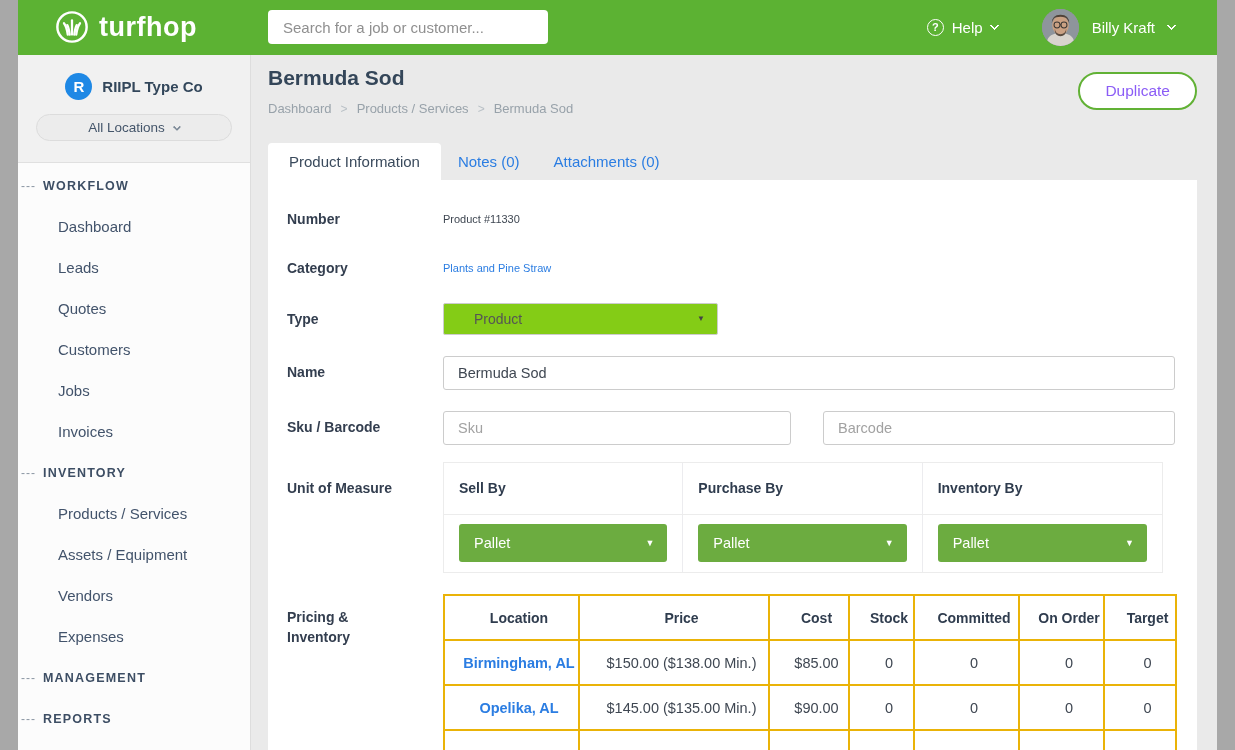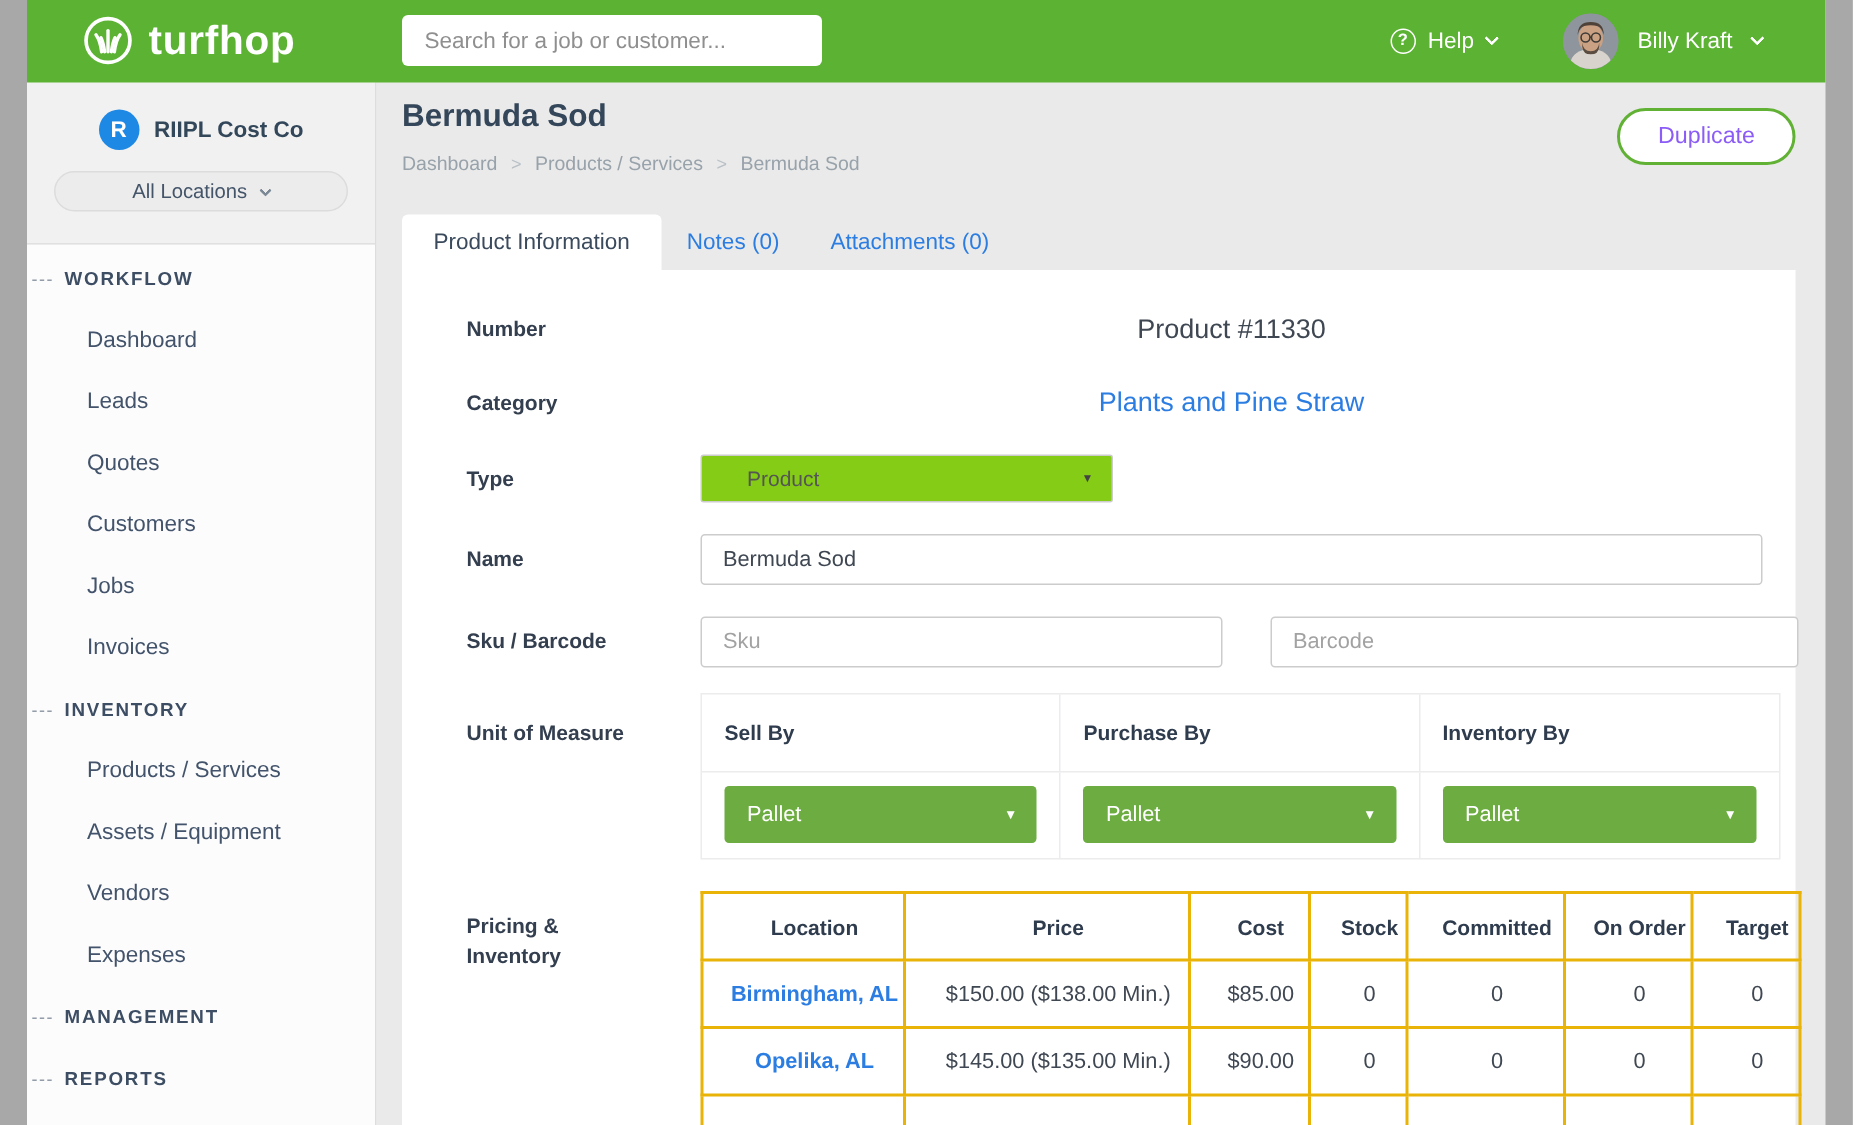--- a/index.html
+++ b/index.html
@@ -46,24 +46,24 @@
   .page-title{position:absolute;left:17px;top:9px;font-size:21px;font-weight:bold;color:#344659;line-height:28px;}
   .breadcrumb{position:absolute;left:17px;top:46px;font-size:13px;color:#98a2aa;display:flex;gap:9px;align-items:center;}
   .crumb{color:#98a2aa;}
   .crumb-sep{color:#b9c0c6;font-size:12px;}
   .duplicate{position:absolute;right:20px;top:17px;height:38px;padding:0 25px;background:#fff;border:2px solid #61b135;border-radius:19px;color:#8b5cf6;font-size:15.5px;cursor:pointer;}
   .tabs{position:absolute;left:17px;top:88px;height:37px;display:flex;}
   .tab{line-height:37px;font-size:15px;cursor:pointer;padding:0 17px;color:#2b7de2;}
   .tab.active{background:#fff;border-radius:4px 4px 0 0;color:#3a4a5c;padding:0 21px;}
   .panel{position:absolute;left:17px;top:125px;width:929px;height:625px;background:#fff;padding:30px 22px 0 19px;}
 
-  .frow{display:flex;margin-left:24px;}
+  .frow{display:flex;}
   .flabel{width:156px;flex:none;font-size:14px;font-weight:bold;color:#333e4f;line-height:18px;padding-top:0;}
   .fctrl{flex:1;min-width:0;}
-  .val{font-size:18px;color:#3f4752;line-height:18px;text-align:center;}
+  .val{font-size:11px;color:#3f4752;line-height:18px;}
   .link{color:#2b7de2;cursor:pointer;}
   .pad-top .flabel{padding-top:7px;}
 
   .select-box{position:relative;width:275px;height:32px;border:1px solid #ccc;border-radius:2px;background:#84cc16;line-height:30px;padding-left:30px;font-size:14px;color:#555;cursor:pointer;}
   .caret{position:absolute;right:12px;top:50%;transform:translateY(-50%);font-size:8px;color:#444;}
   .tinput{height:34px;border:1px solid #ccc;border-radius:3px;padding:0 14px;font-size:14.5px;color:#3f4752;outline:none;width:100%;}
   .tinput::placeholder{color:#a2a2a2;}
   .sku-wrap{display:flex;gap:32px;}
   .sku-wrap .sku{width:348px;flex:none;}
   .sku-wrap .barcode{width:352px;flex:none;}
@@ -128,21 +128,21 @@
         <span class="toplabel">Billy Kraft</span>
         <span class="chev"></span>
       </div>
     </div>
   </header>
 
   <aside class="sidebar">
     <div class="sidebar-top">
       <div class="company">
         <span class="r-badge">R</span>
-        <span class="company-name">RIIPL Cost Co</span>
+        <span class="company-name">RIIPL Type Co</span>
       </div>
       <div class="loc-pill">
         <span class="txt">All Locations</span>
         <span class="chev gray"></span>
       </div>
     </div>
     <nav class="menu">
         <div class="menu-head">
           <span class="dash-icon">---</span>
           <span class="menu-head-label">WORKFLOW</span>

